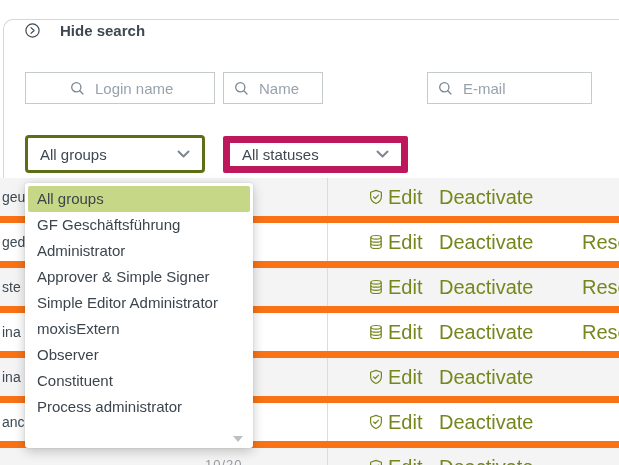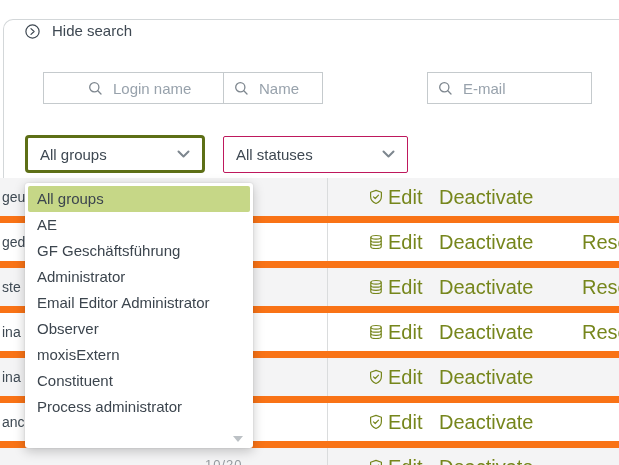--- a/index.html
+++ b/index.html
@@ -8,44 +8,44 @@
     font-family:"Liberation Sans","DejaVu Sans",sans-serif;
     color:#3e4852;background:#fff;
   }
   
   .panel-outline{
     position:absolute;left:3px;top:19px;width:700px;height:160px;
     border-top:1px solid #d3d7d9;border-left:1px solid #d3d7d9;
     border-top-left-radius:10px;pointer-events:none;z-index:0;
   }
   
-  .hide-search{position:absolute;left:25px;top:22px;display:flex;align-items:flex-end;gap:12px;z-index:2;}
+  .hide-search{position:absolute;left:25px;top:22px;display:flex;align-items:center;gap:20px;z-index:2;font-weight:bold;}
   .hide-search .lbl{font-size:15px;color:#3e4852;}
   
   .search-box{
     position:absolute;top:72px;height:32px;box-sizing:border-box;
     border:1px solid #c5cacd;background:#fff;display:flex;align-items:center;
     gap:8px;padding:0 8px 0 10px;z-index:2;
   }
   .search-box input{
     border:none;outline:none;flex:1;min-width:0;font-size:15px;
     font-family:inherit;color:#3e4852;background:transparent;
   }
   .search-box input::placeholder{color:#98a2ac;opacity:1;}
-  #sb-login{left:43px;width:190px;padding-left:44px;}
+  #sb-login{left:25px;width:190px;padding-left:44px;}
   #sb-name{left:223px;width:100px;gap:8px;}
   #sb-email{left:427px;width:165px;}
   
   .select{
     position:absolute;box-sizing:border-box;background:#fff;display:flex;
     align-items:center;justify-content:space-between;padding:0 12px;
     font-size:15px;color:#3e4852;z-index:2;cursor:pointer;
   }
   #sel-groups{left:25px;top:135px;width:180px;height:38px;border:3px solid #5d6f16;border-radius:4px;}
-  #sel-statuses{left:223px;top:136px;width:185px;height:37px;border:1px solid #be185d;border-radius:2px;}
+  #sel-statuses{left:223px;top:136px;width:185px;height:37px;border:7px solid #be185d;border-radius:2px;}
   
   .menu{
     position:absolute;left:25px;top:183px;width:228px;height:265px;
     background:#fff;border-radius:3px;box-shadow:0 3px 12px rgba(0,0,0,.22),0 0 2px rgba(0,0,0,.12);
     padding:3px;box-sizing:border-box;z-index:10;
   }
   .menu-item{
     height:25.9px;display:flex;align-items:center;padding-left:9px;
     font-size:15px;color:#3c454e;border-radius:2px;cursor:pointer;white-space:nowrap;
   }
@@ -248,24 +248,24 @@
           </span>
           <span class="act edit">Edit</span>
           <span class="act deactivate">Deactivate</span>
         </div>
         <span class="page-frag">10/20</span>
       </div>
     </div>
 
   <div class="menu" id="groups-menu">
     <div class="menu-item highlighted">All groups</div>
-      <div class="menu-item">AE</div>
       <div class="menu-item">GF Geschäftsführung</div>
       <div class="menu-item">Administrator</div>
-      <div class="menu-item">Email Editor Administrator</div>
+      <div class="menu-item">Approver &amp; Simple Signer</div>
+      <div class="menu-item">Simple Editor Administrator</div>
+      <div class="menu-item">moxisExtern</div>
       <div class="menu-item">Observer</div>
-      <div class="menu-item">moxisExtern</div>
       <div class="menu-item">Constituent</div>
       <div class="menu-item">Process administrator</div>
       <div class="menu-caret"></div>
   </div>
 
 </div>
 
 </body></html>

